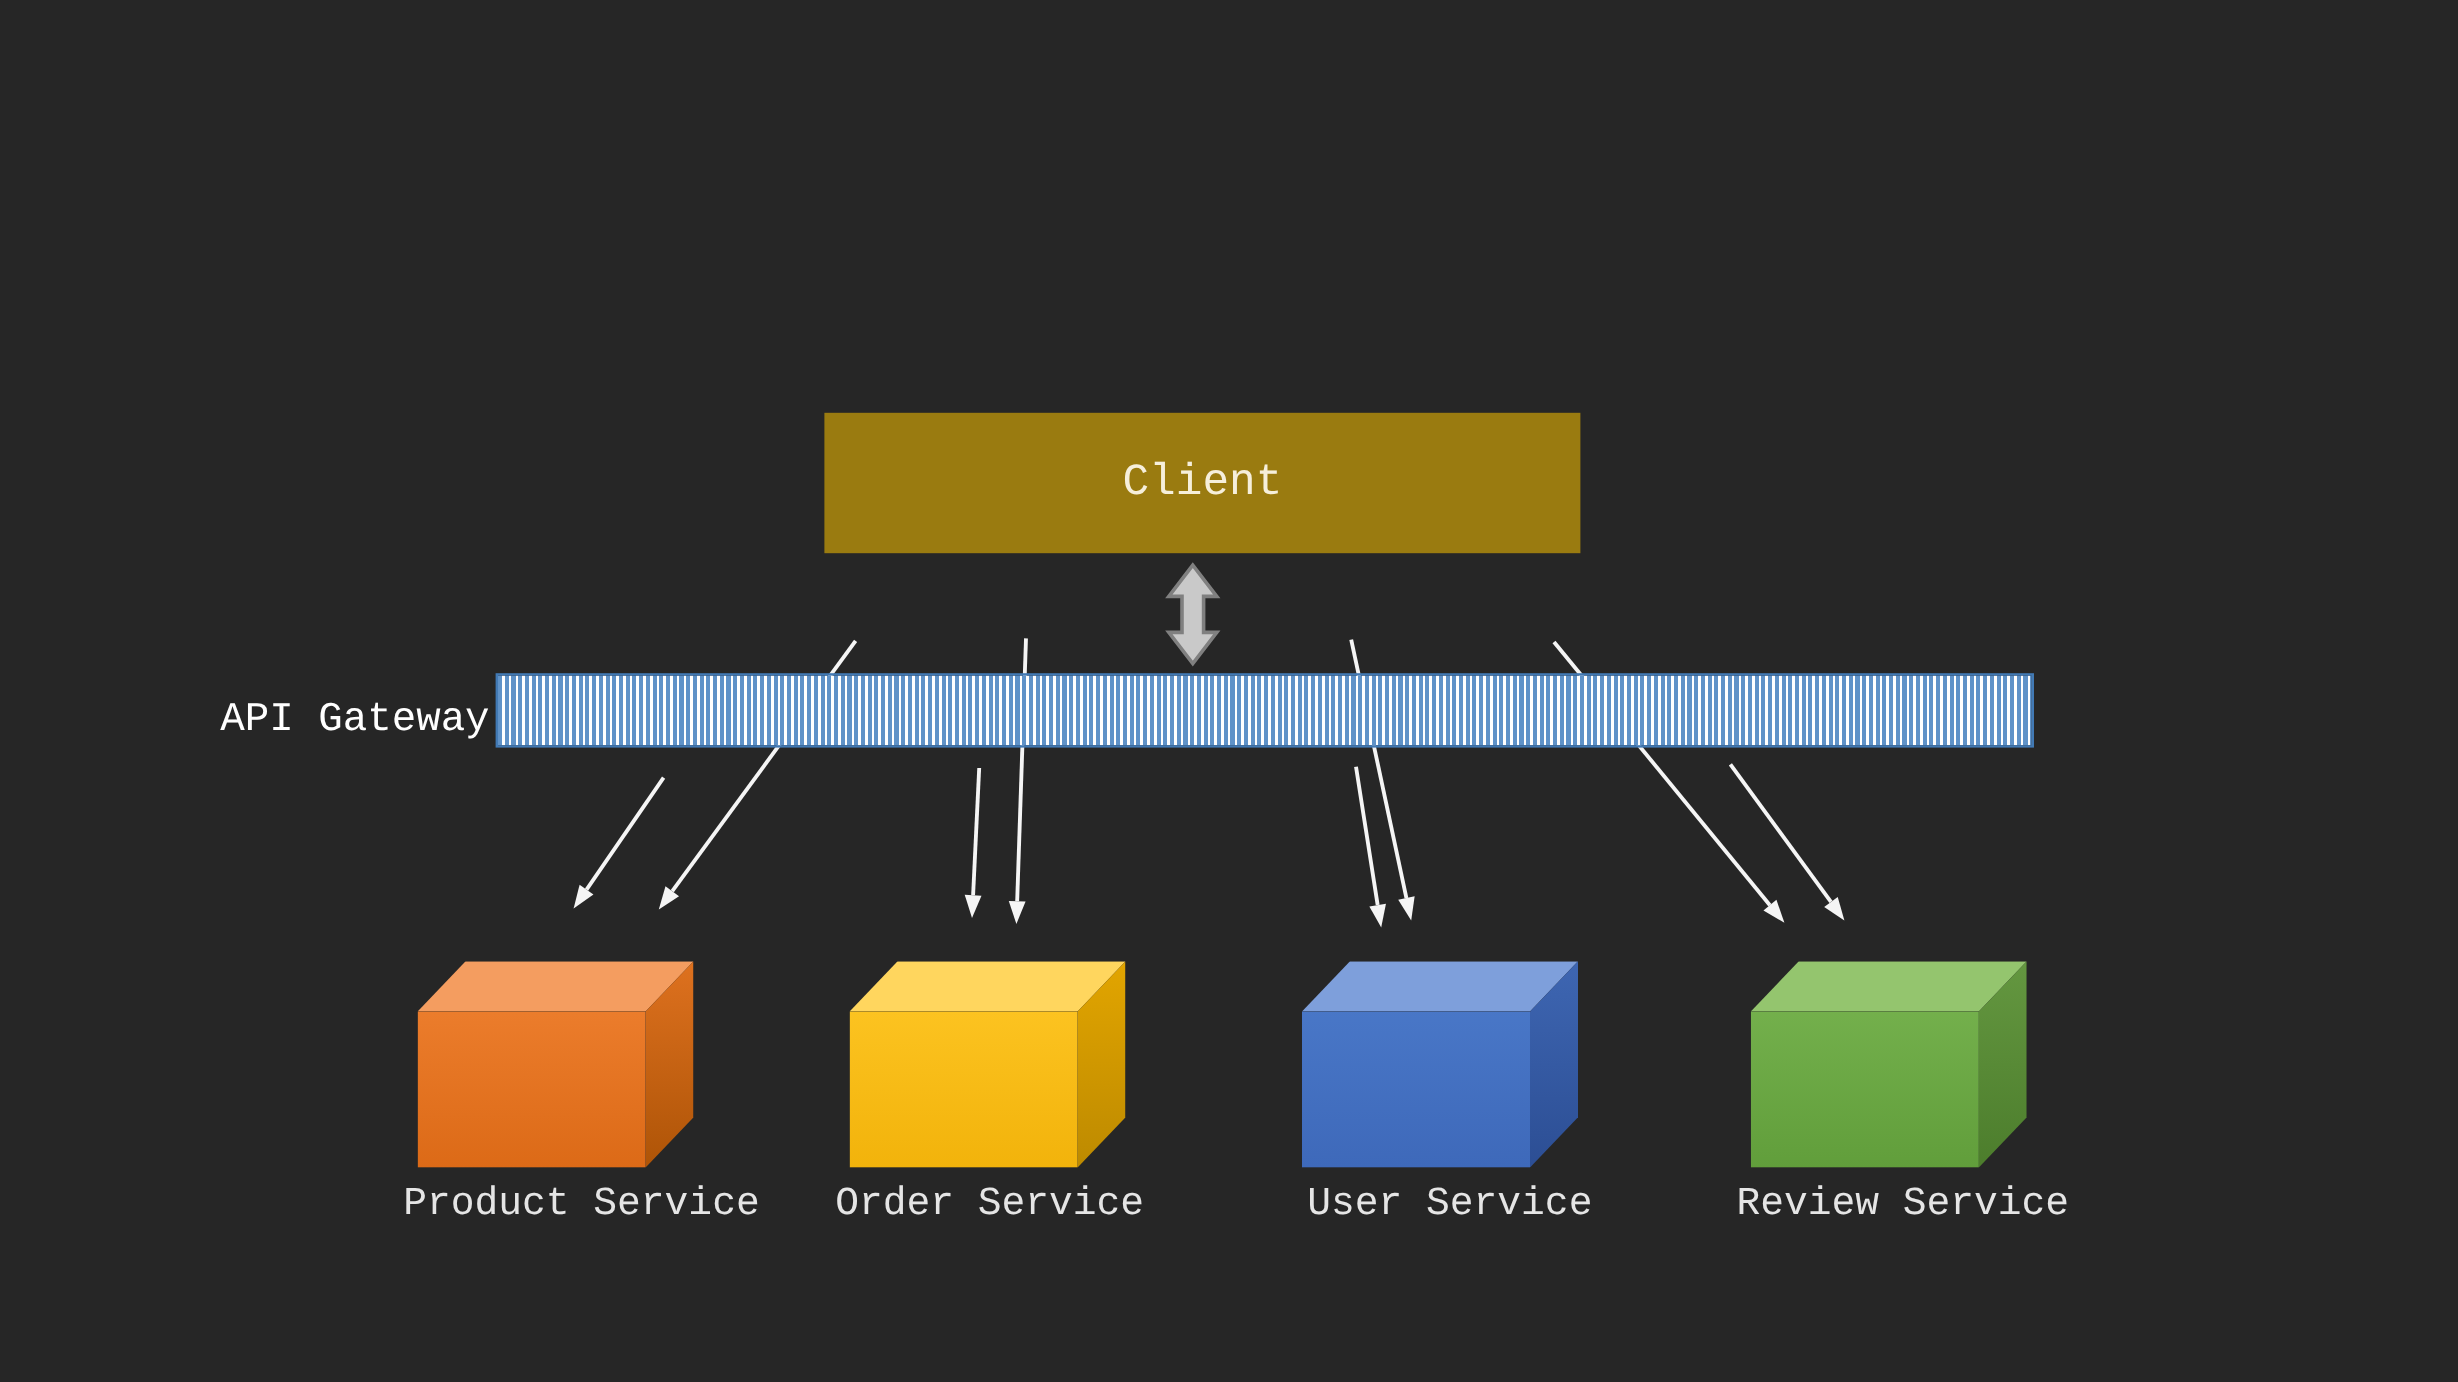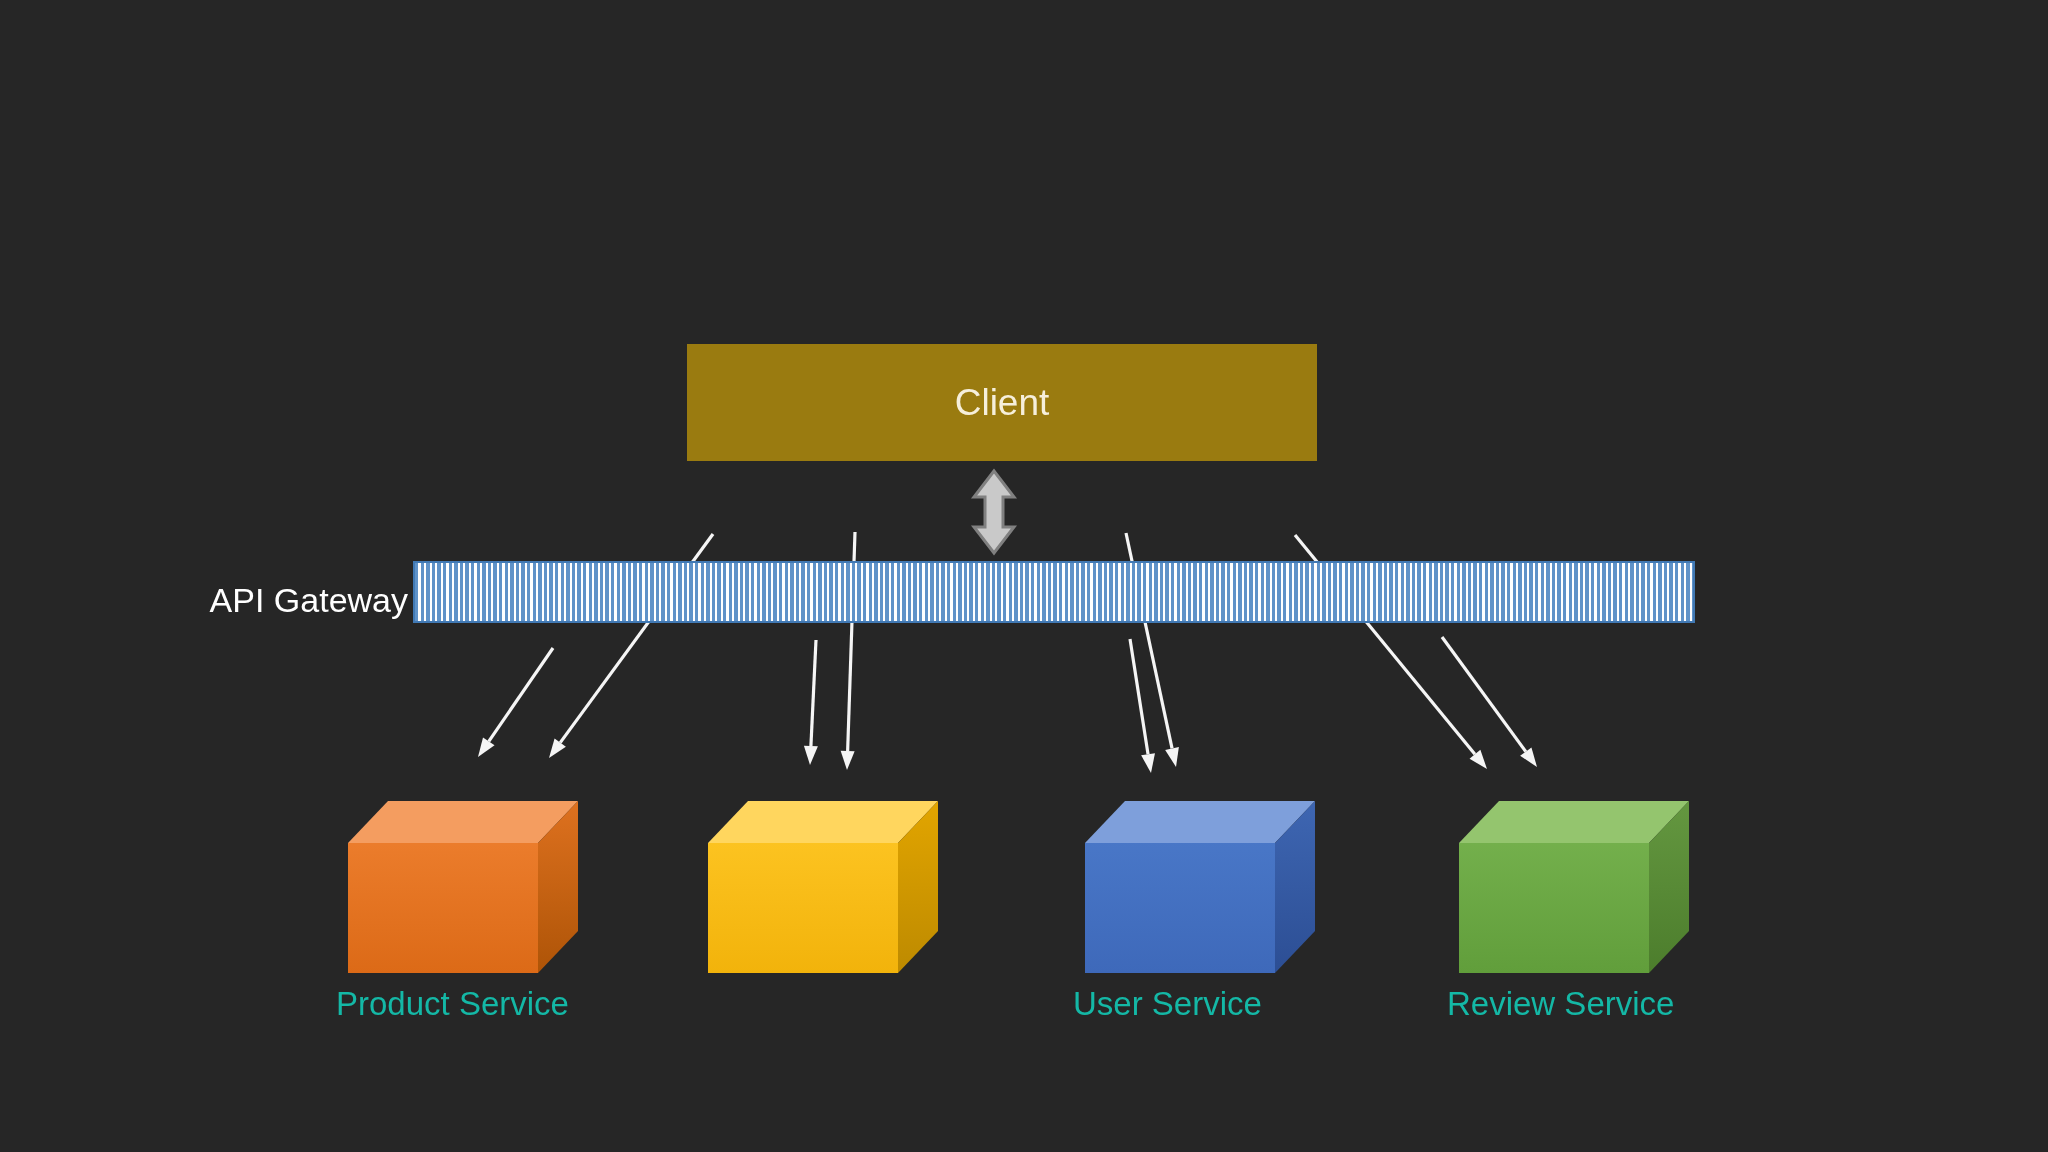--- a/index.html
+++ b/index.html
@@ -1,20 +1,20 @@
 <!DOCTYPE html>
 <html style="--bg: #262626; --client-fill: #9A7B10; --client-text: #F6EFDB; --connector-fill: #C9C9C9; --connector-stroke: #808080; --stripe: #5F92C8; --stripe-bg: #FFFFFF; --stripe-border: #4179B4;"><head>
 <meta charset="utf-8">
 <style>
   html,body{margin:0;padding:0;}
   body{background:var(--bg,#262626);}
   .canvas{
     position:relative;width:2048px;height:1152px;overflow:hidden;
     background:var(--bg,#262626);
-    font-family:Liberation Sans, sans-serif;
+    font-family:Liberation Mono, monospace;
   }
   #arrows-svg{position:absolute;left:0;top:0;width:2048px;height:1152px;z-index:1;}
 
   .client-node{
     position:absolute;left:687px;top:344px;width:630px;height:117px;
     background:var(--client-fill);
     display:flex;align-items:center;justify-content:center;
     color:var(--client-text);font-size:37px;z-index:2;
   }
 
@@ -51,21 +51,21 @@
   .face.front{
     clip-path:polygon(0px 42px,190px 42px,190px 172px,0px 172px);
     background:linear-gradient(180deg,var(--front-start),var(--front-end));
   }
   .face.side{
     clip-path:polygon(190px 42px,230px 0px,230px 130px,190px 172px);
     background:linear-gradient(180deg,var(--side-start),var(--side-end));
   }
   .service-label{
     position:absolute;top:184px;left:-12px;width:254px;
-    text-align:left;color:#14b8a6;font-size:33px;white-space:nowrap;
+    text-align:right;color:#e5e5e5;font-size:33px;white-space:nowrap;
   }
 </style>
 </head>
 <body>
 
 <div class="canvas">
 
   <svg id="arrows-svg">
       <g>
         <line x1="553" y1="648" x2="488.7701413290489" y2="741.3473946017823" stroke="#F5F5F5" stroke-width="3.2"></line>
@@ -120,20 +120,21 @@
     </div>
     <div class="service-label">Product Service</div>
   </div>
 
   <div class="service s1" style="--top: #FFD65E; --front-start: #FFC827; --front-end: #F2B30B; --side-start: #E2A500; --side-end: #BD8A00;">
     <div class="cube">
       <div class="face top"></div>
       <div class="face side"></div>
       <div class="face front"></div>
     </div>
+    <div class="service-label">Order Service</div>
   </div>
 
   <div class="service s2" style="--top: #7E9FDB; --front-start: #4C7BCB; --front-end: #3E69BA; --side-start: #3E66B2; --side-end: #2C4E94;">
     <div class="cube">
       <div class="face top"></div>
       <div class="face side"></div>
       <div class="face front"></div>
     </div>
     <div class="service-label">User Service</div>
   </div>

